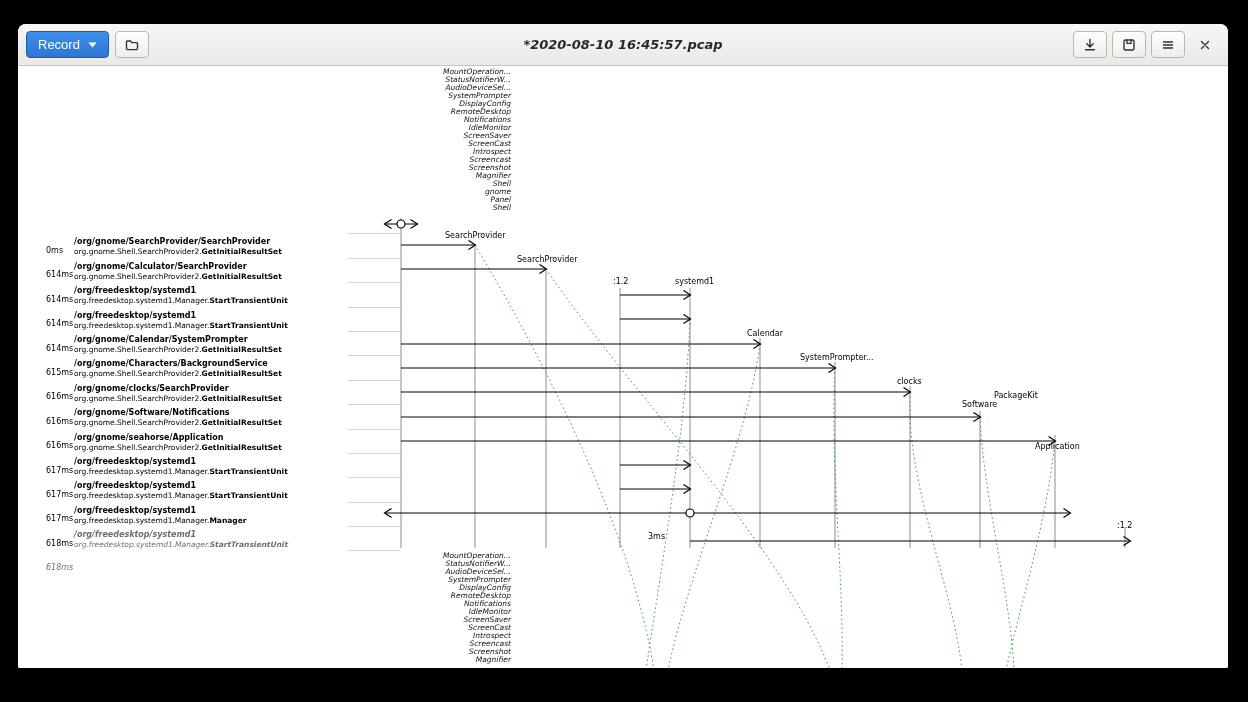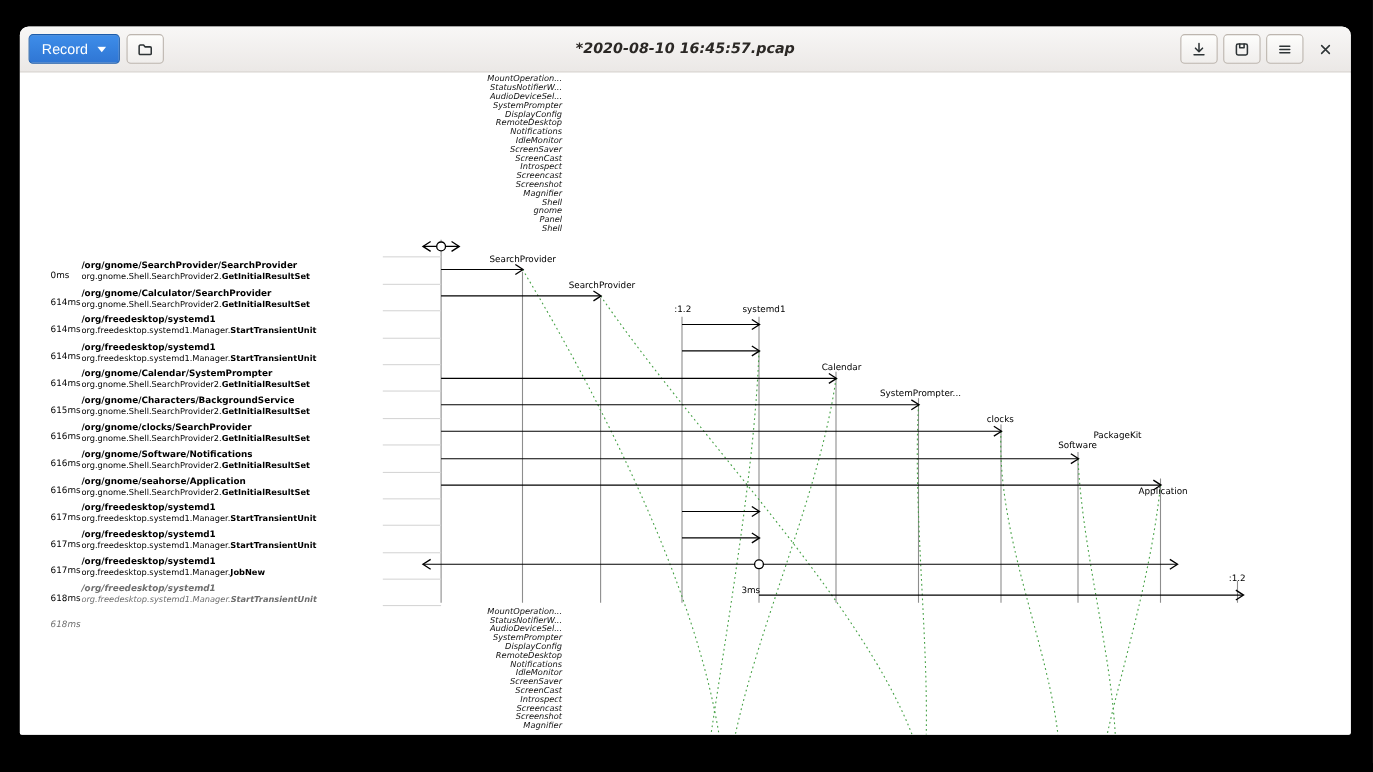--- a/index.html
+++ b/index.html
@@ -246,21 +246,21 @@
         <span class="time">617ms</span>
         <span class="lines">
           <div class="path">/org/freedesktop/systemd1</div>
           <div class="detail"><span>org.freedesktop.systemd1.Manager.</span><b>StartTransientUnit</b></div>
         </span>
       </div>
         <div class="row">
         <span class="time">618ms</span>
         <span class="lines">
           <div class="path">/org/freedesktop/systemd1</div>
-          <div class="detail"><span>org.freedesktop.systemd1.Manager.</span><b>JobNew</b></div>
+          <div class="detail"><span>org.freedesktop.systemd1.Manager.</span><b>Manager</b></div>
         </span>
       </div>
         <div class="row muted">
         <span class="time">618ms</span>
         <span class="lines">
           <div class="path">/org/freedesktop/systemd1</div>
           <div class="detail"><span>org.freedesktop.systemd1.Manager.</span><b>StartTransientUnit</b></div>
         </span>
       </div>
       </div>
@@ -269,18 +269,18 @@
         <div class="arrow-label" style="left: 499px; top: 189px;">SearchProvider</div>
         <div class="arrow-label" style="left: 595px; top: 211px;">:1.2</div>
         <div class="arrow-label" style="left: 657px; top: 211px;">systemd1</div>
         <div class="arrow-label" style="left: 729px; top: 263px;">Calendar</div>
         <div class="arrow-label" style="left: 782px; top: 287px;">SystemPrompter...</div>
         <div class="arrow-label" style="left: 879px; top: 311px;">clocks</div>
         <div class="arrow-label" style="left: 940px; top: 325px; padding-left: 36px;">PackageKit</div>
         <div class="arrow-label" style="left: 944px; top: 334px;">Software</div>
         <div class="arrow-label" style="left: 1017px; top: 376px;">Application</div>
         <div class="arrow-label" style="left: 1099px; top: 455px;">:1.2</div>
-        <div class="arrow-label" style="left: 656px; top: 466px;">3ms</div>
+        <div class="arrow-label" style="left: 630px; top: 466px;">3ms</div>
       </div>
 
   </div>
 
 </div>
 
 </body></html>

